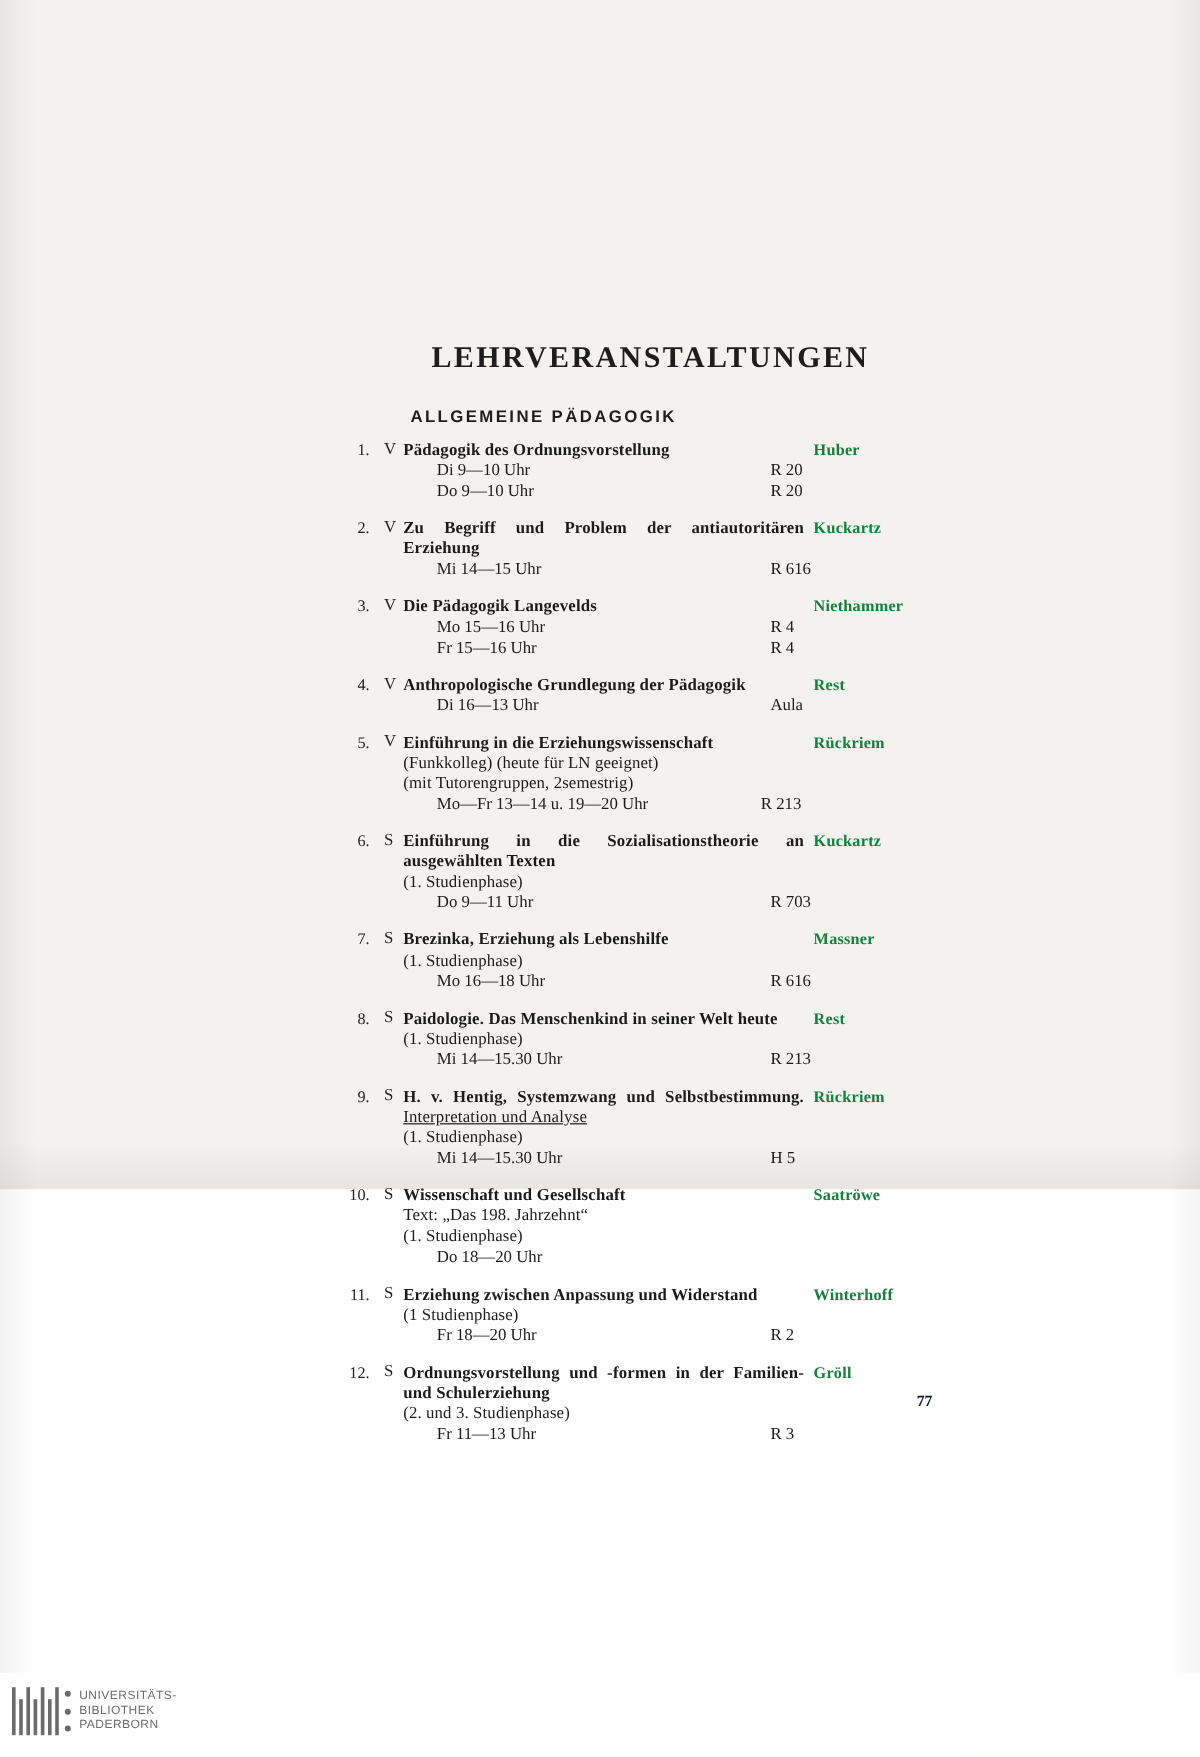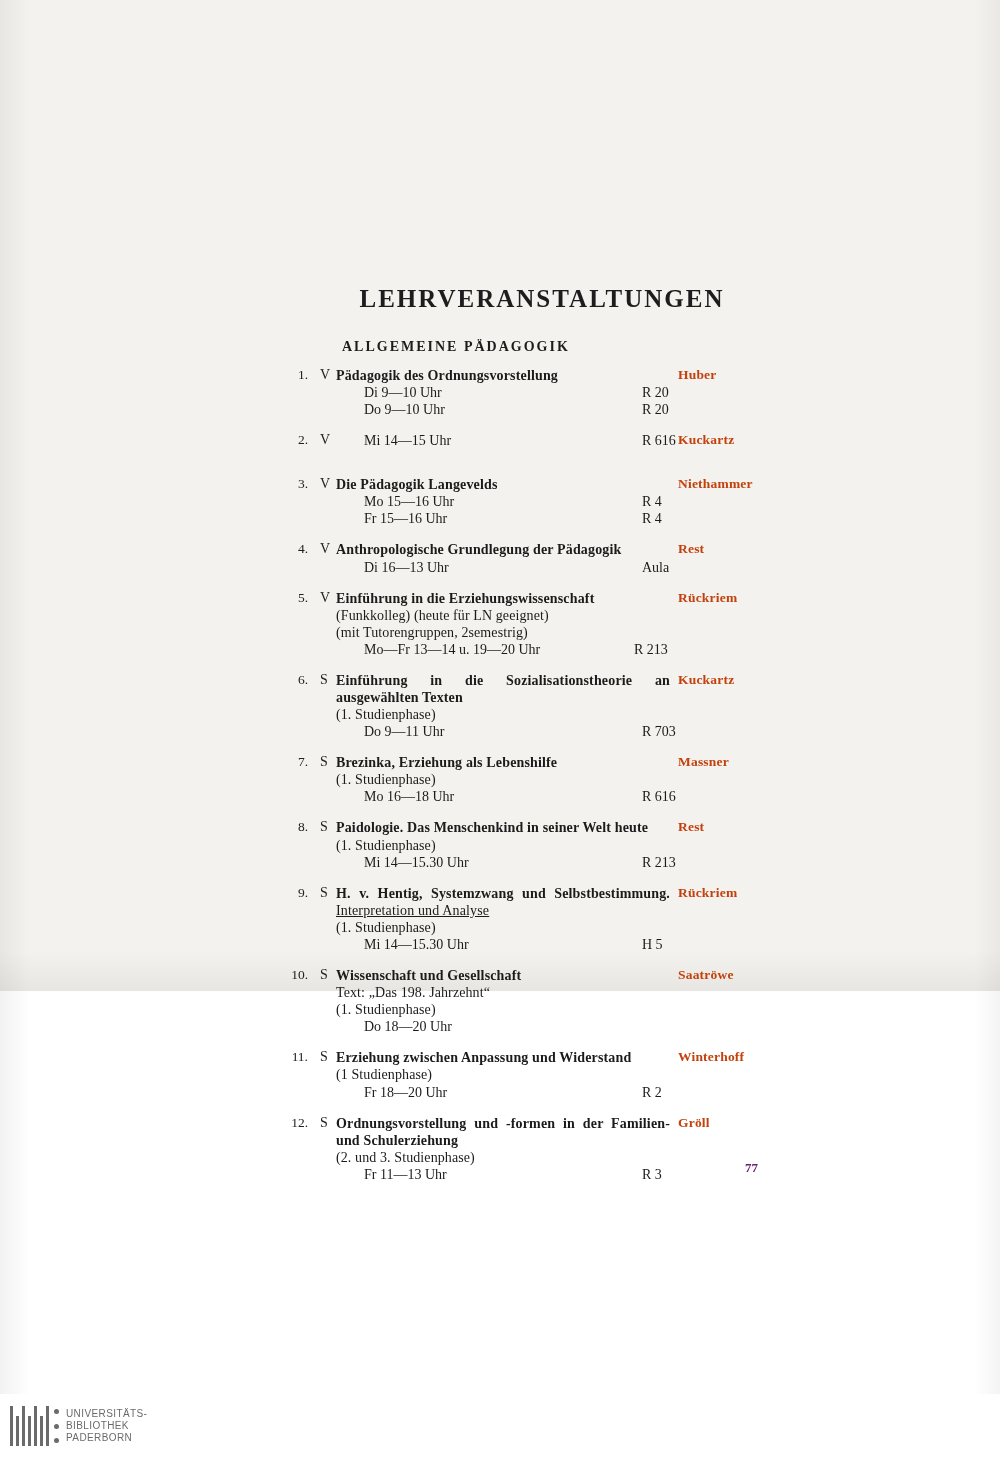--- a/index.html
+++ b/index.html
@@ -57,21 +57,21 @@
     font-family: "Liberation Serif", serif;
     font-size: 25px;
     letter-spacing: 2.0px;
     text-align: center;
     margin: 0 0 26px 0;
     padding-left: 14px;
     color: #1d1d1d;
   }
 
   .section-heading {
-    font-family: Liberation Serif, serif;
+    font-family: Liberation Sans, sans-serif;
     font-weight: bold;
     font-size: 14px;
     letter-spacing: 2.0px;
     margin: 0 0 12px 62px;
     color: #1d1d1d;
   }
 
   .entry {
     position: relative;
     margin-bottom: 14px;
@@ -99,21 +99,21 @@
     font-size: 14px;
     line-height: 1.22;
   }
   .lecturer {
     position: absolute;
     right: -10px;
     top: 0;
     width: 122px;
     font-weight: bold;
     font-size: 13.5px;
-    color: #c2410c;
+    color: #15803d;
     letter-spacing: 0.2px;
   }
 
   .title-line {
     font-weight: bold;
     letter-spacing: 0.15px;
     text-align: justify;
   }
   .sub-line {
     font-weight: normal;
@@ -130,25 +130,25 @@
     left: 278px;
     top: 0;
     font-weight: normal;
   }
   .room.wide {
     left: 270px;
   }
 
   .page-number {
     position: absolute;
-    left: 745px;
+    left: 764px;
     top: 1160px;
     font-size: 13px;
     font-weight: bold;
-    color: #701a75;
+    color: #0f172a;
   }
 
   
   #footer {
     position: absolute;
     left: 0;
     bottom: 0;
     width: 804px;
     height: 70px;
     background: #ffffff;
@@ -213,20 +213,21 @@
             <div class="title-line"><span>Pädagogik des Ordnungsvorstellung</span></div>
             <div class="time-row"><span>Di 9—10 Uhr</span><span class="room">R 20</span></div>
             <div class="time-row"><span>Do 9—10 Uhr</span><span class="room">R 20</span></div>
           </div>
           <div class="lecturer">Huber</div>
         </div>
         <div class="entry">
           <div class="entry-num">2.</div>
           <div class="entry-type">V</div>
           <div class="entry-body">
+            <div class="title-line"><span>Zu Begriff und Problem der antiautoritären Erziehung</span></div>
             <div class="time-row"><span>Mi 14—15 Uhr</span><span class="room">R 616</span></div>
           </div>
           <div class="lecturer">Kuckartz</div>
         </div>
         <div class="entry">
           <div class="entry-num">3.</div>
           <div class="entry-type">V</div>
           <div class="entry-body">
             <div class="title-line"><span>Die Pädagogik Langevelds</span></div>
             <div class="time-row"><span>Mo 15—16 Uhr</span><span class="room">R 4</span></div>

